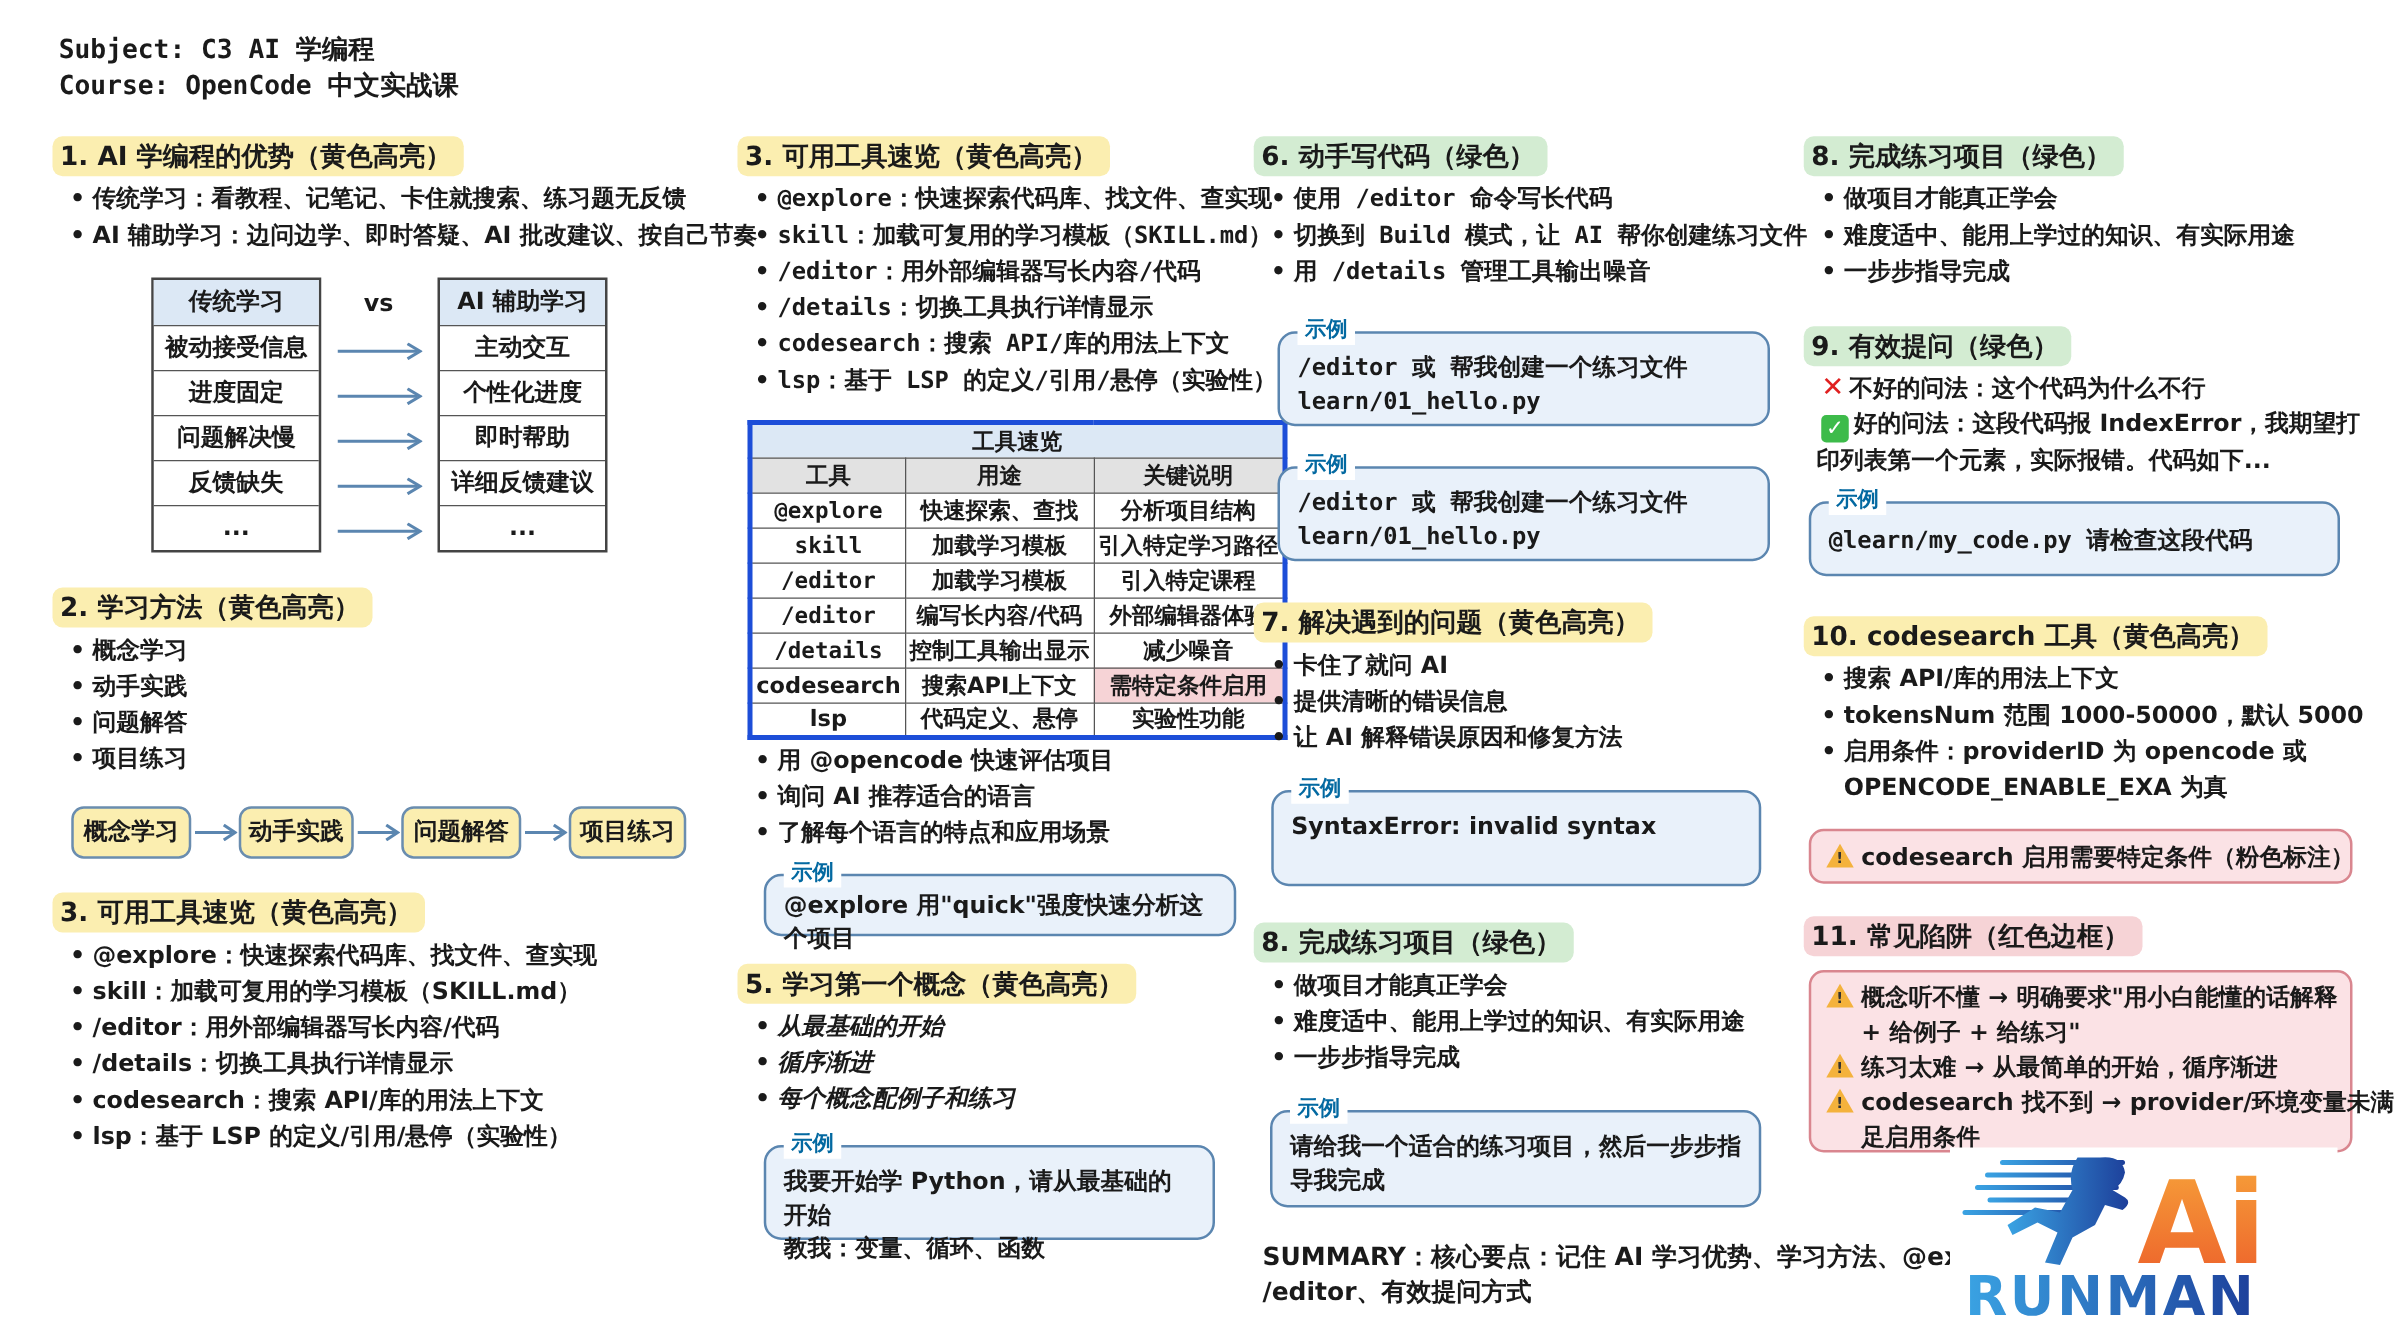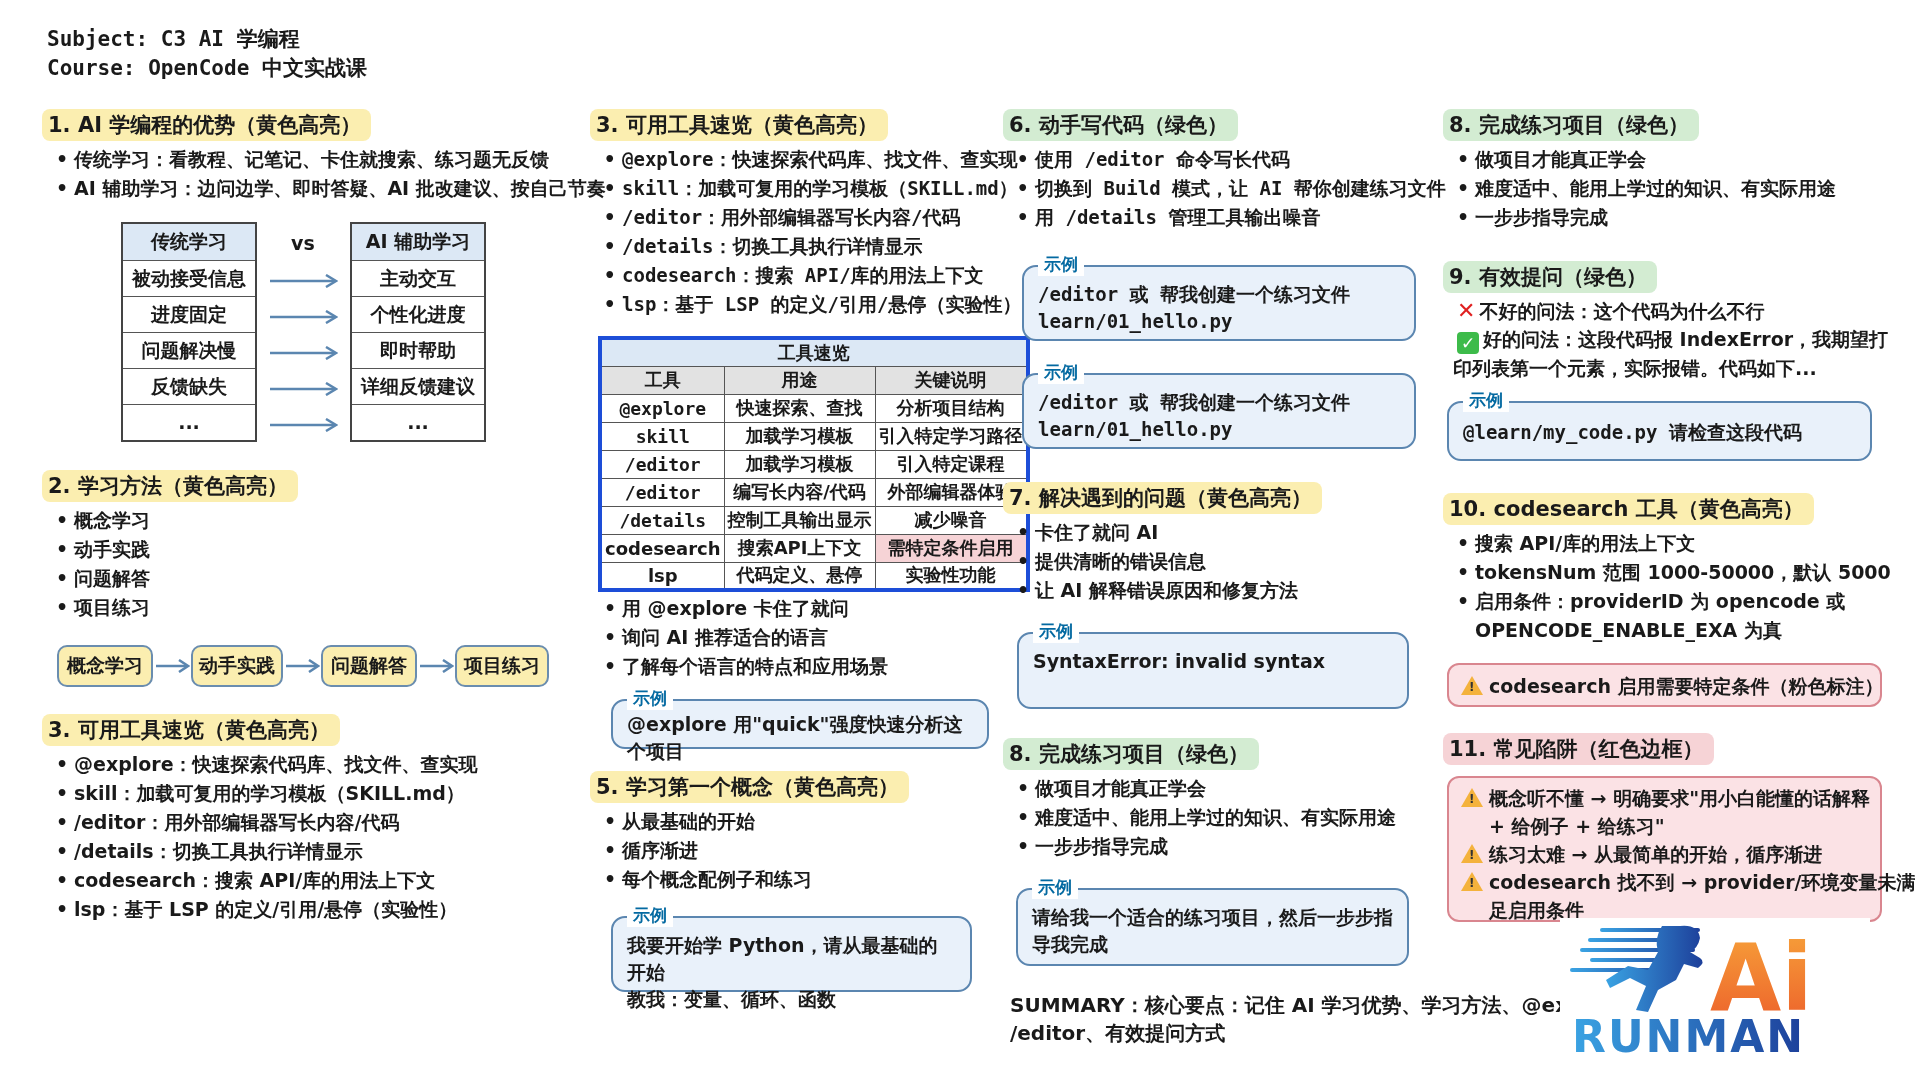--- a/index.html
+++ b/index.html
@@ -186,32 +186,32 @@
       </tr>
   <tr>
         <td>lsp</td>
         <td>代码定义、悬停</td>
         <td>实验性功能</td>
       </tr>
 </tbody>
   </table>
 
 <ul class="bul abs" style="left:600px; top:594px;">
-  <li>用 @explore 卡住了就问</li>
+  <li>用 @opencode 快速评估项目</li>
   <li>询问 AI 推荐适合的语言</li>
   <li>了解每个语言的特点和应用场景</li>
 </ul>
 <div class="example" style="left:611px; top:699px; width:378px; height:50px;">
   <span class="ex-label">示例</span>
   <div class="ex-text" style="margin-top:-4px;">@explore 用"quick"强度快速分析这个项目</div>
 </div>
 
 <div class="abs" style="left:590px; top:771px;">
   <div class="sec-title yellow">5. 学习第一个概念（黄色高亮）</div>
-  <ul class="bul" style="margin-top:4px; margin-left:10px;">
+  <ul class="bul" style="margin-top:4px; margin-left:10px;font-style:italic;">
     <li>从最基础的开始</li>
     <li>循序渐进</li>
     <li>每个概念配例子和练习</li>
   </ul>
 </div>
 <div class="example" style="left:611px; top:916px; width:361px; height:76px;">
   <span class="ex-label">示例</span>
   <div class="ex-text">我要开始学 Python，请从最基础的开始</div>
   <div class="ex-text">教我：变量、循环、函数</div>
 </div>

